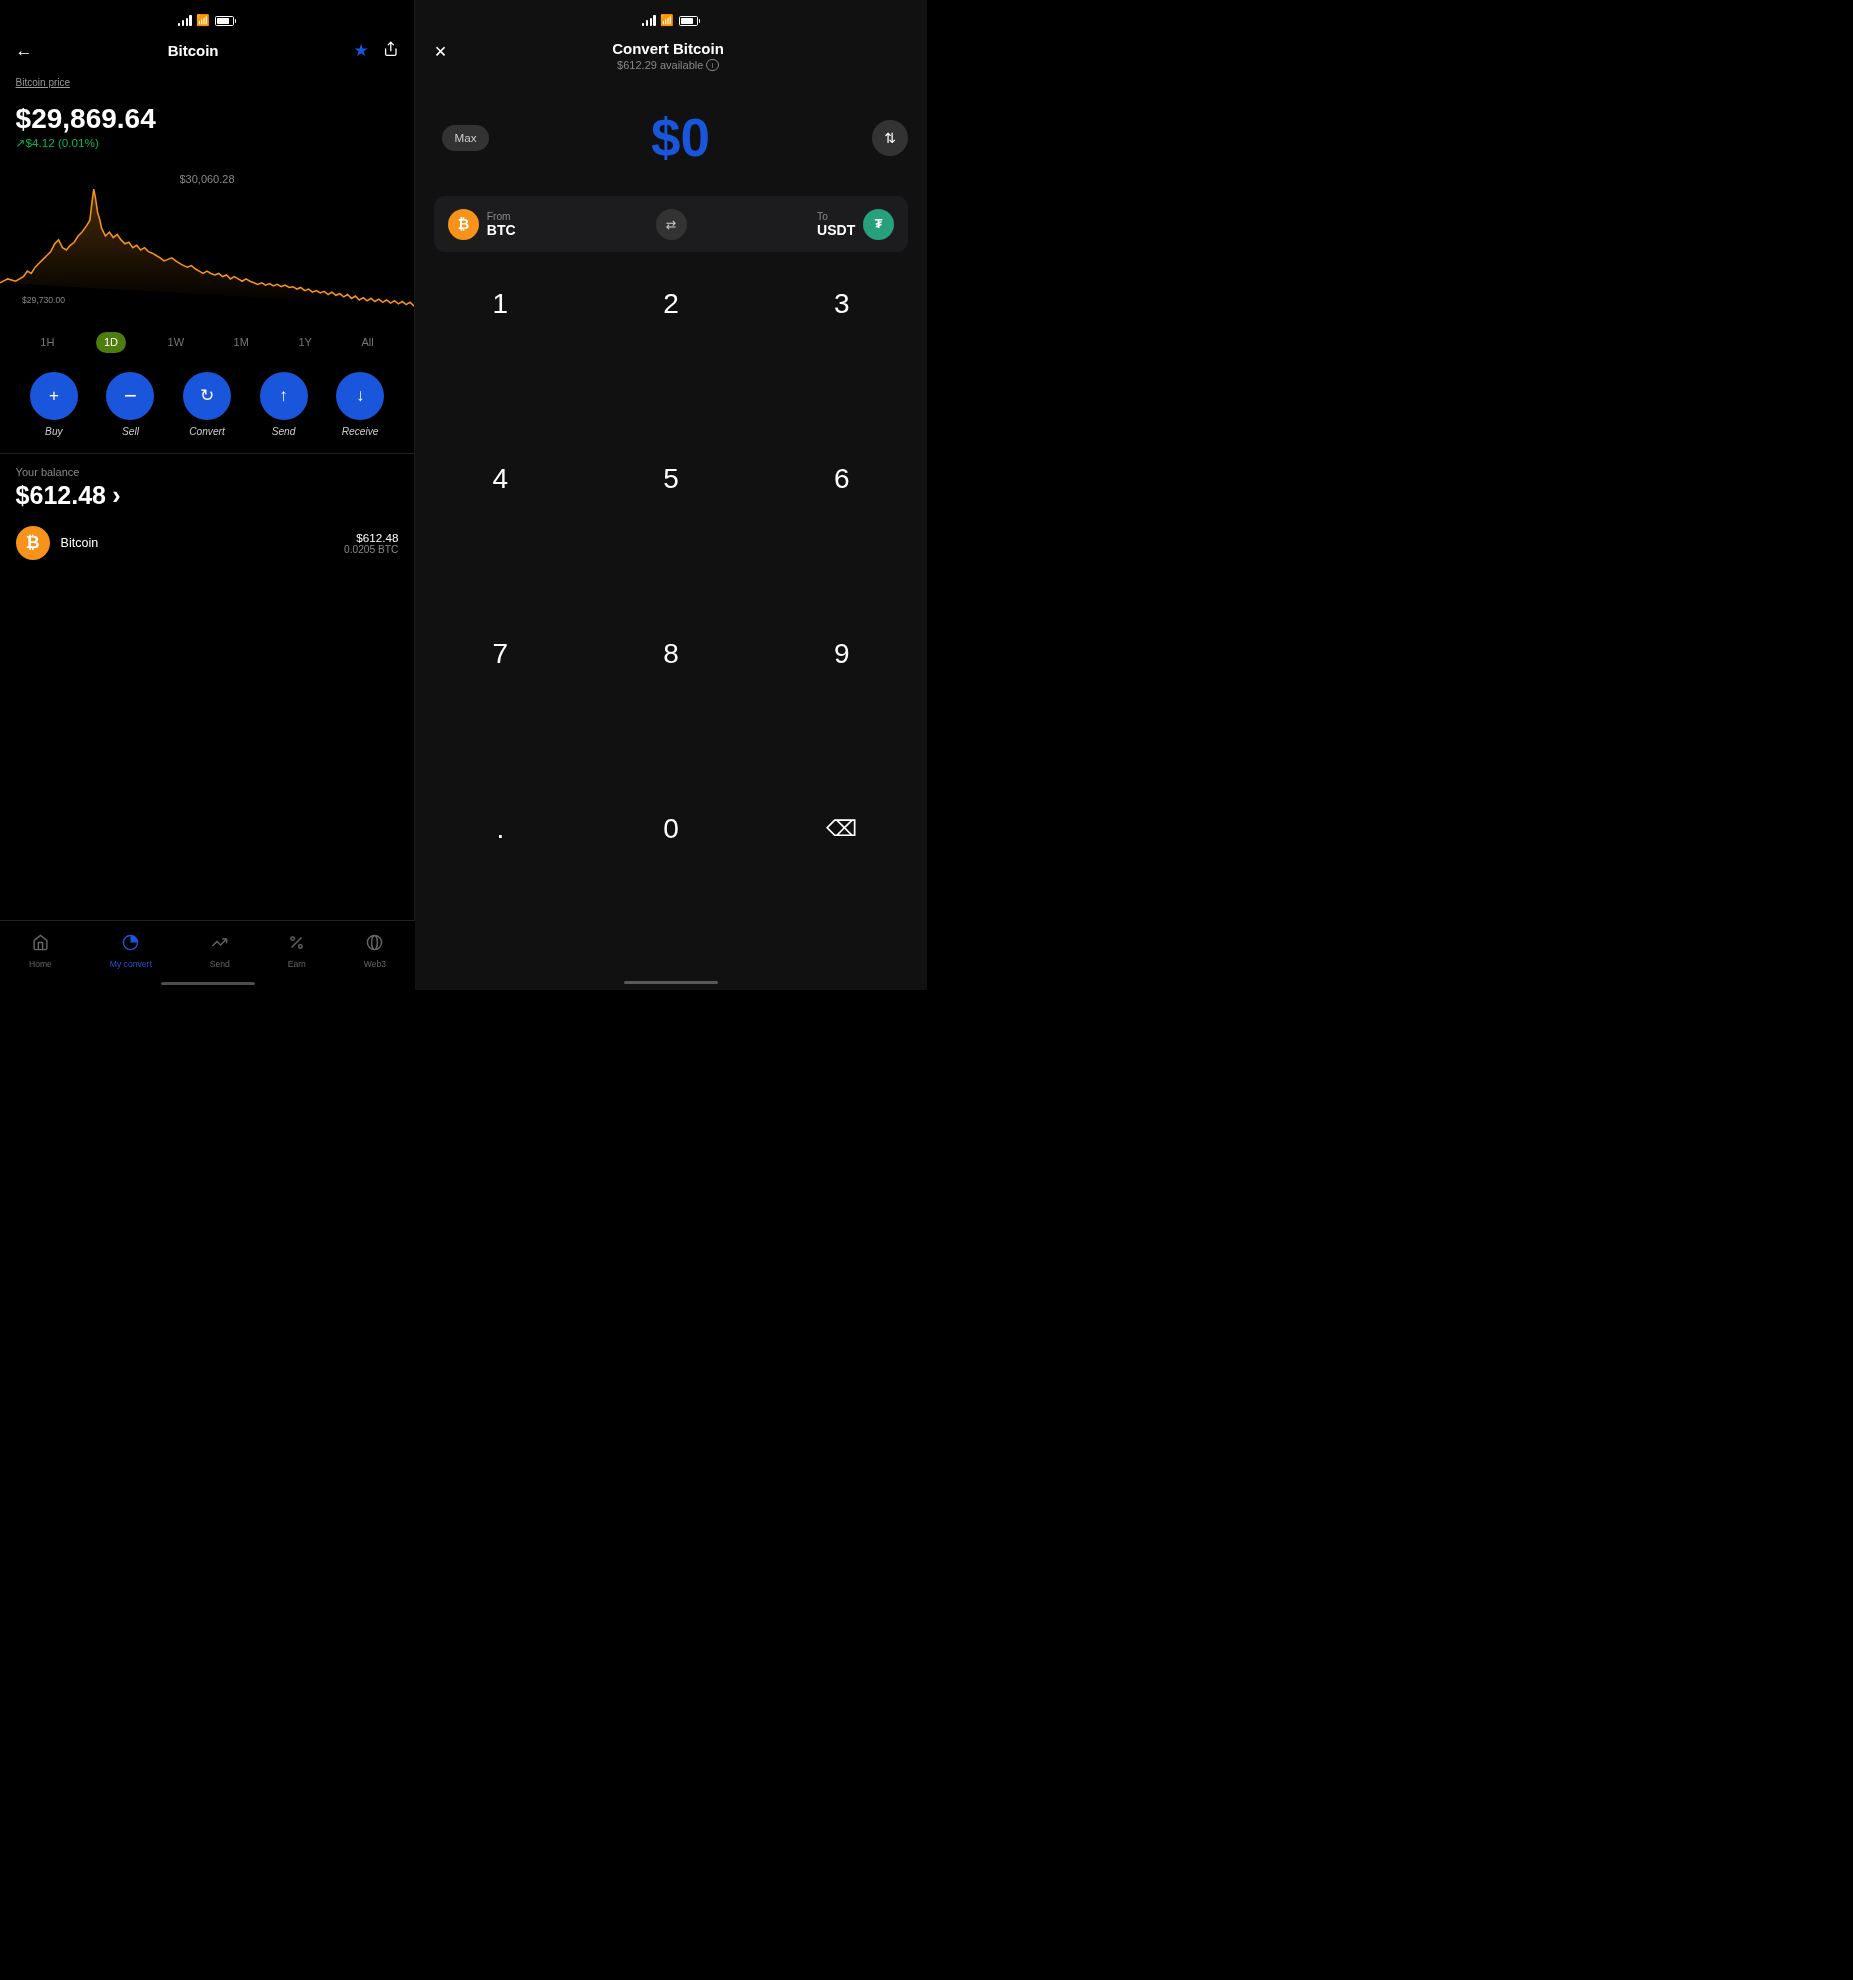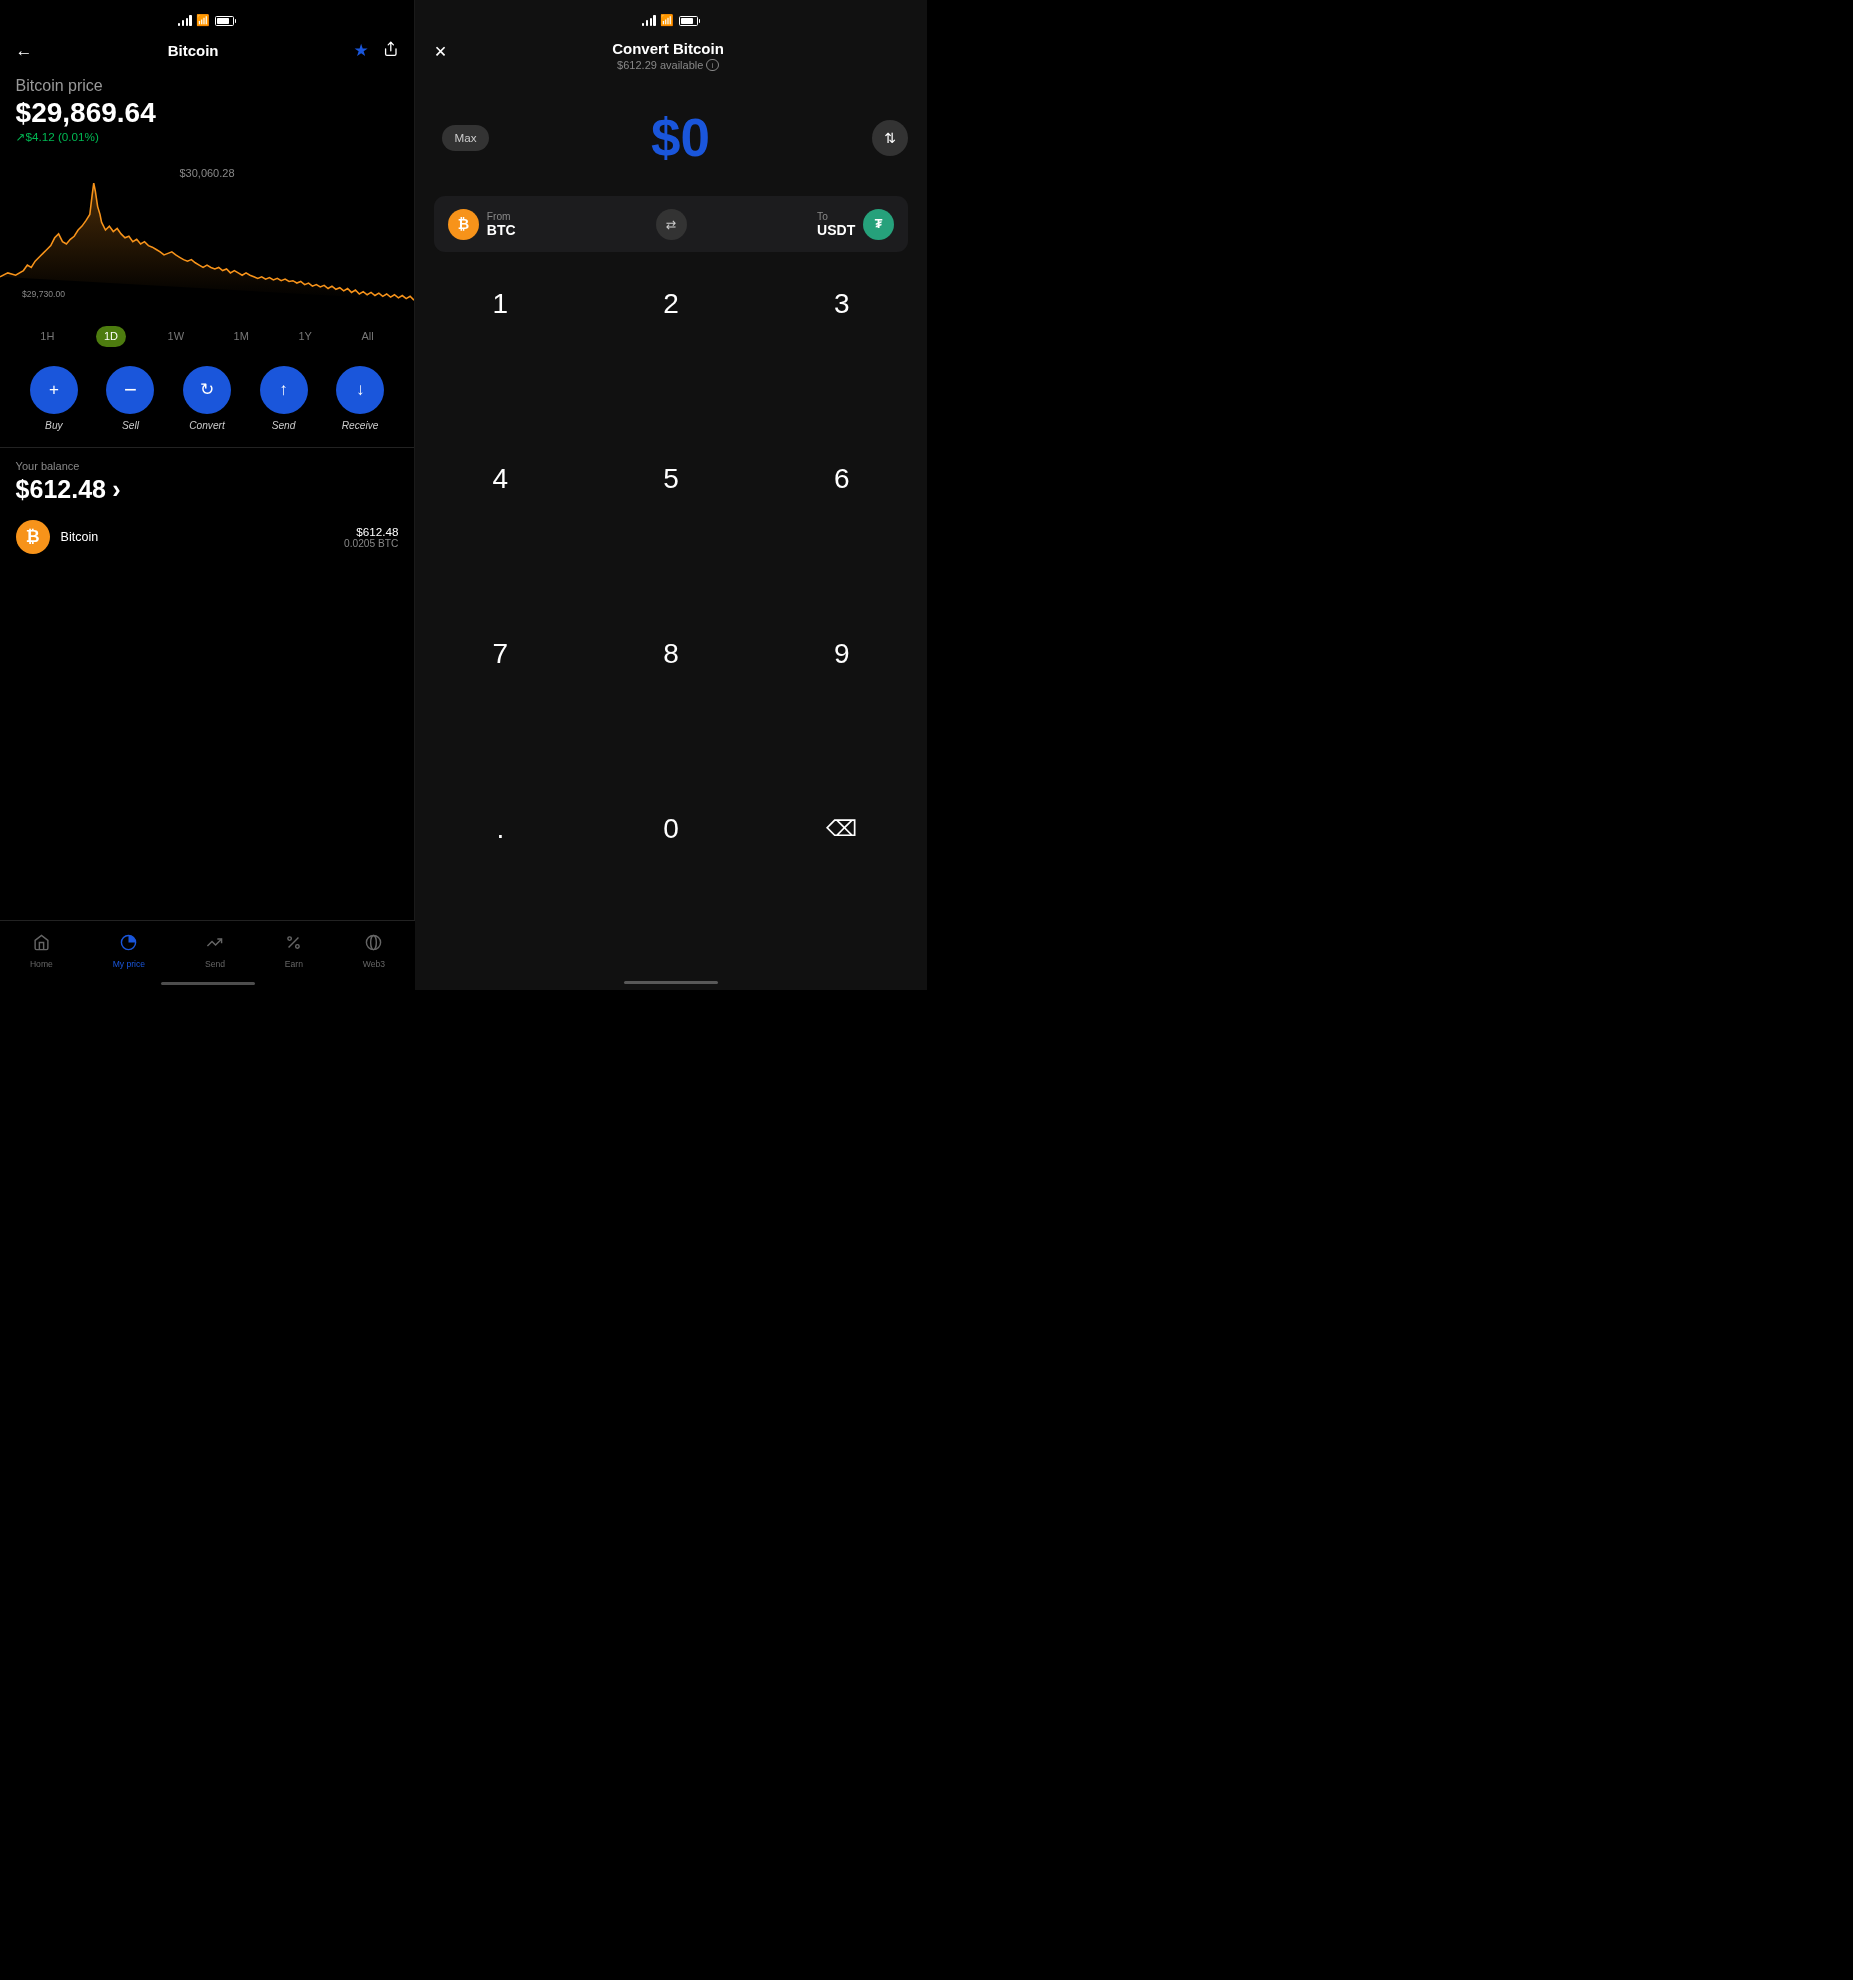--- a/index.html
+++ b/index.html
@@ -73,22 +73,23 @@
       color: #fff;
       font-size: 15.6px;
     }
 
     
     .price-section {
       padding: 6.3px 15.6px 0;
     }
     .price-label {
       color: #999;
-      font-size: 16px;
-      margin-bottom: 3px;
+      font-size: 10px;
+      margin-bottom: 16px;
+      text-decoration: underline;
     }
     .price-value {
       color: #fff;
       font-size: 28px;
       font-weight: 700;
       line-height: 1.1;
     }
     .price-change {
       color: #00b853;
       font-size: 11.7px;
@@ -700,21 +701,21 @@
       </span>
       <span class="nav-label">Home</span>
     </div>
     <div class="nav-item">
       <span class="nav-icon active">
         <svg width="17" height="17" viewBox="0 0 24 24" fill="#1a56db">
             <circle cx="12" cy="12" r="10" fill="none" stroke="#1a56db" stroke-width="2"></circle>
             <path d="M12 2 A10 10 0 0 1 22 12 L12 12Z" fill="#1a56db"></path>
           </svg>
       </span>
-      <span class="nav-label active">My price</span>
+      <span class="nav-label active">My convert</span>
     </div>
     <div class="nav-item">
       <span class="nav-icon">
         <svg width="17" height="17" viewBox="0 0 24 24" fill="none" stroke="#666" stroke-width="2">
             <polyline points="22 7 13.5 15.5 8.5 10.5 2 17"></polyline>
             <polyline points="16 7 22 7 22 13"></polyline>
           </svg>
       </span>
       <span class="nav-label">Send</span>
     </div>

